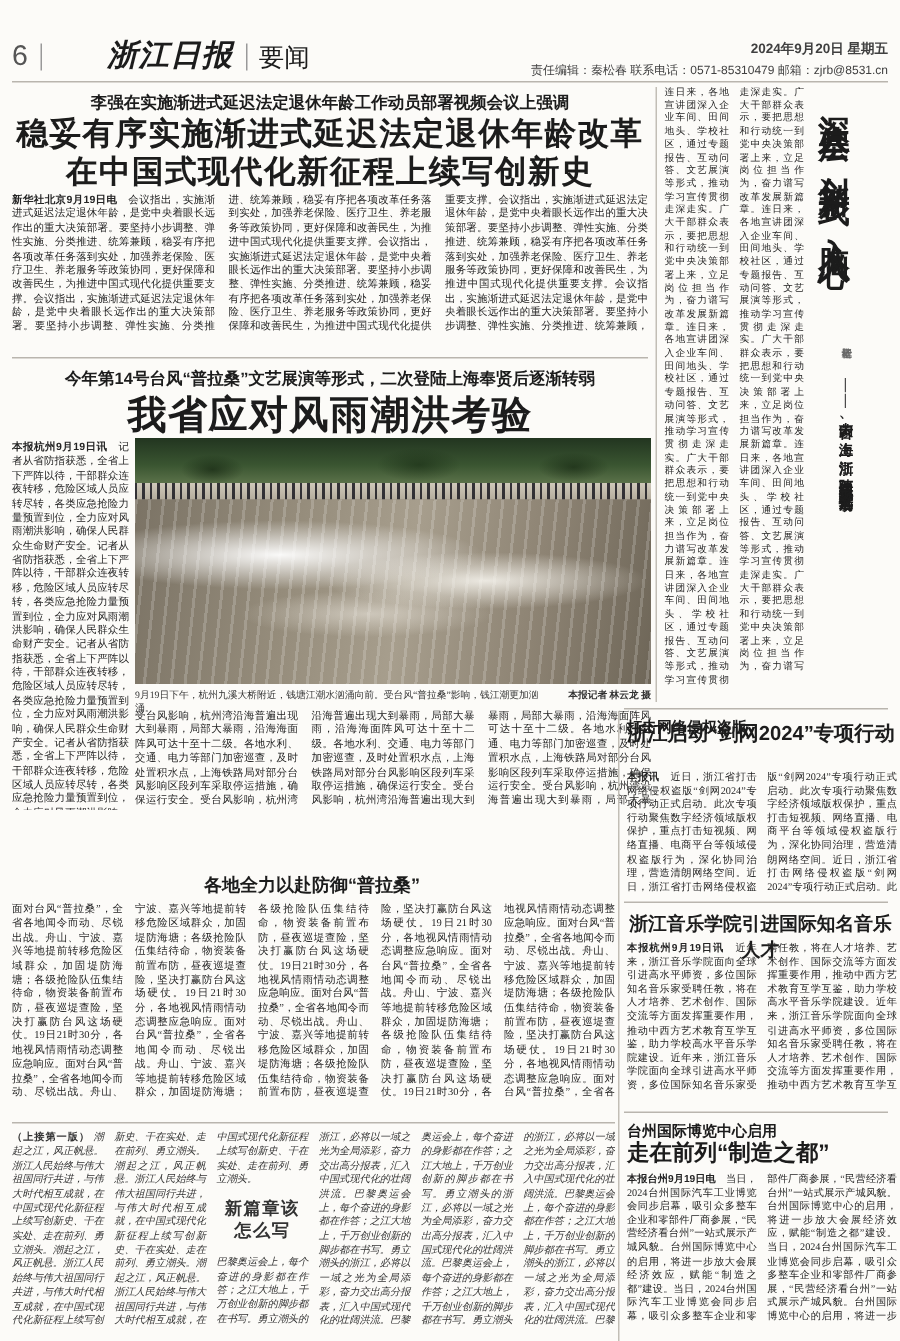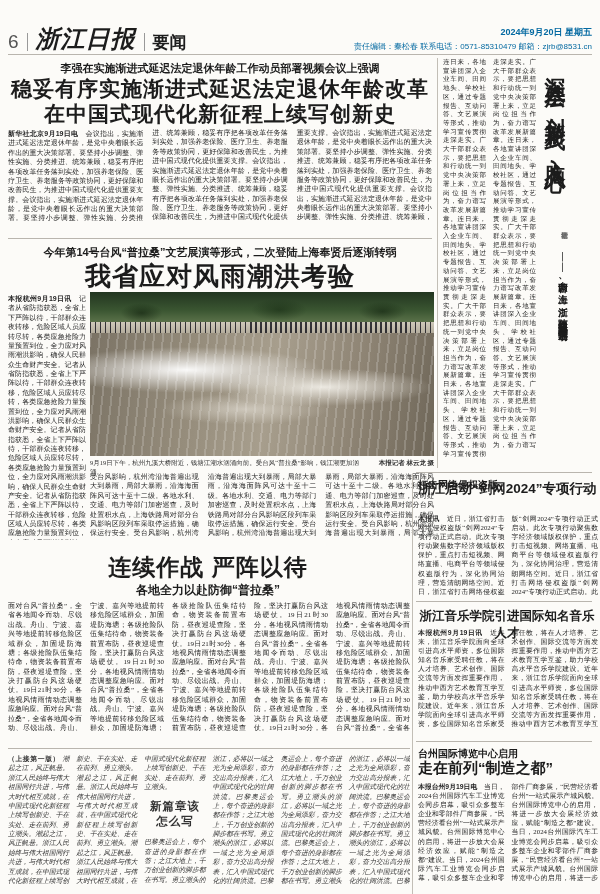--- a/index.html
+++ b/index.html
@@ -6,23 +6,23 @@
   .page{position:relative;width:600px;height:894px;margin:0 auto;background:#fcfbf8;overflow:hidden;
         font-family:"Liberation Serif", serif;color:#1c1c1c;}
   .abs{position:absolute;}
   .hr{border-top:1px solid #b9b5ae;height:0;}
   .vr{border-left:1px solid #c2beb6;width:0;}
 
   
   .hdr-left{left:8px;top:27px;display:flex;align-items:flex-end;gap:7px;}
   .pageno{font-family:"Liberation Sans",sans-serif;font-size:19px;color:#555;line-height:1;}
   .hdiv{width:1px;height:18px;background:#999;margin:0 1px;}
-  .masthead{font-family:Liberation Sans, sans-serif;font-style:italic;font-weight:bold;font-size:24px;line-height:1;letter-spacing:1px;}
-  .section{font-family:"Liberation Sans",sans-serif;font-weight:bold;font-size:17px;line-height:1;}
-  .hdr-right{right:8px;top:26px;text-align:right;color:#0369a1;font-family:"Liberation Sans",sans-serif;}
+  .masthead{font-family:Liberation Sans, sans-serif;font-style:italic;font-weight:bold;font-size:20px;line-height:1;letter-spacing:1px;margin-left:36px;}
+  .section{font-family:"Liberation Sans",sans-serif;font-weight:normal;font-size:17px;line-height:1;}
+  .hdr-right{right:8px;top:26px;text-align:right;color:#404040;font-family:"Liberation Sans",sans-serif;}
   .hdr-right .l1{font-size:9px;font-weight:bold;}
   .hdr-right .l2{font-size:8px;margin-top:2px;}
 
   
   .kicker{font-family:"Liberation Sans",sans-serif;font-weight:bold;text-align:center;}
   .headline{font-family:"Liberation Sans",sans-serif;font-weight:900;text-align:center;letter-spacing:1px;}
   .body{font-size:7px;line-height:1.34;text-align:justify;color:#242424;overflow:hidden;}
   .body b{font-family:"Liberation Sans",sans-serif;}
   .cols2{column-count:2;column-gap:7px;}
   .cols3{column-count:3;column-gap:9px;}
@@ -109,21 +109,20 @@
     <div class="water"></div>
   </div>
   <div class="abs caption">
     <span>9月19日下午，杭州九溪大桥附近，钱塘江潮水汹涌向前。受台风“普拉桑”影响，钱江潮更加汹涌。</span>
     <span class="credit">本报记者 林云龙 摄</span>
   </div>
   <div class="abs body cols3" style="left:90px;top:473px;width:344px;height:68px;">
     <span>受台风影响，杭州湾沿海普遍出现大到暴雨，局部大暴雨，沿海海面阵风可达十至十二级。各地水利、交通、电力等部门加密巡查，及时处置积水点，上海铁路局对部分台风影响区段列车采取停运措施，确保运行安全。受台风影响，杭州湾沿海普遍出现大到暴雨，局部大暴雨，沿海海面阵风可达十至十二级。各地水利、交通、电力等部门加密巡查，及时处置积水点，上海铁路局对部分台风影响区段列车采取停运措施，确保运行安全。受台风影响，杭州湾沿海普遍出现大到暴雨，局部大暴雨，沿海海面阵风可达十至十二级。各地水利、交通、电力等部门加密巡查，及时处置积水点，上海铁路局对部分台风影响区段列车采取停运措施，确保运行安全。受台风影响，杭州湾沿海普遍出现大到暴雨，局部大暴雨，沿海海面阵风可达十至十二级。各地水利、交通、电力等部门加密巡查，及时处置积水点，上海铁路局对部分台风影响区段列车采取停运措施，确保运行安全。</span>
   </div>
 
-  <div class="abs headline" style="left:8px;top:552px;width:400px;font-size:23px;">连续作战 严阵以待</div>
   <div class="abs kicker" style="left:8px;top:582px;width:400px;font-size:12px;">各地全力以赴防御“普拉桑”</div>
   <div class="abs body cols5" style="left:8px;top:602px;width:402px;height:140px;">
     <span>面对台风“普拉桑”，全省各地闻令而动、尽锐出战。舟山、宁波、嘉兴等地提前转移危险区域群众，加固堤防海塘；各级抢险队伍集结待命，物资装备前置布防，昼夜巡堤查险，坚决打赢防台风这场硬仗。19日21时30分，各地视风情雨情动态调整应急响应。面对台风“普拉桑”，全省各地闻令而动、尽锐出战。舟山、宁波、嘉兴等地提前转移危险区域群众，加固堤防海塘；各级抢险队伍集结待命，物资装备前置布防，昼夜巡堤查险，坚决打赢防台风这场硬仗。19日21时30分，各地视风情雨情动态调整应急响应。面对台风“普拉桑”，全省各地闻令而动、尽锐出战。舟山、宁波、嘉兴等地提前转移危险区域群众，加固堤防海塘；各级抢险队伍集结待命，物资装备前置布防，昼夜巡堤查险，坚决打赢防台风这场硬仗。19日21时30分，各地视风情雨情动态调整应急响应。面对台风“普拉桑”，全省各地闻令而动、尽锐出战。舟山、宁波、嘉兴等地提前转移危险区域群众，加固堤防海塘；各级抢险队伍集结待命，物资装备前置布防，昼夜巡堤查险，坚决打赢防台风这场硬仗。19日21时30分，各地视风情雨情动态调整应急响应。面对台风“普拉桑”，全省各地闻令而动、尽锐出战。舟山、宁波、嘉兴等地提前转移危险区域群众，加固堤防海塘；各级抢险队伍集结待命，物资装备前置布防，昼夜巡堤查险，坚决打赢防台风这场硬仗。19日21时30分，各地视风情雨情动态调整应急响应。面对台风“普拉桑”，全省各地闻令而动、尽锐出战。舟山、宁波、嘉兴等地提前转移危险区域群众，加固堤防海塘；各级抢险队伍集结待命，物资装备前置布防，昼夜巡堤查险，坚决打赢防台风这场硬仗。19日21时30分，各地视风情雨情动态调整应急响应。面对台风“普拉桑”，全省各地闻令而动、尽锐出战。舟山、宁波、嘉兴等地提前转移危险区域群众，加固堤防海塘；各级抢险队伍集结待命，物资装备前置布防，昼夜巡堤查险，坚决打赢防台风这场硬仗。19日21时30分，各地视风情雨情动态调整应急响应。面对台风“普拉桑”，全省各地闻令而动、尽锐出战。舟山、宁波、嘉兴等地提前转移危险区域群众，加固堤防海塘；各级抢险队伍集结待命，物资装备前置布防，昼夜巡堤查险，坚决打赢防台风这场硬仗。19日21时30分，各地视风情雨情动态调整应急响应。</span>
   </div>
 
   <div class="abs hr" style="left:8px;top:748px;width:402px;"></div>
   <div class="abs commentary cols6" style="left:8px;top:754px;width:402px;height:136px;">
     <span class="cont">（上接第一版）</span>
     <span>潮起之江，风正帆悬。浙江人民始终与伟大祖国同行共进，与伟大时代相互成就，在中国式现代化新征程上续写创新史、干在实处、走在前列、勇立潮头。潮起之江，风正帆悬。浙江人民始终与伟大祖国同行共进，与伟大时代相互成就，在中国式现代化新征程上续写创新史、干在实处、走在前列、勇立潮头。潮起之江，风正帆悬。浙江人民始终与伟大祖国同行共进，与伟大时代相互成就，在中国式现代化新征程上续写创新史、干在实处、走在前列、勇立潮头。潮起之江，风正帆悬。浙江人民始终与伟大祖国同行共进，与伟大时代相互成就，在中国式现代化新征程上续写创新史、干在实处、走在前列、勇立潮头。</span>
     <div class="subhead">新篇章该怎么写</div>

